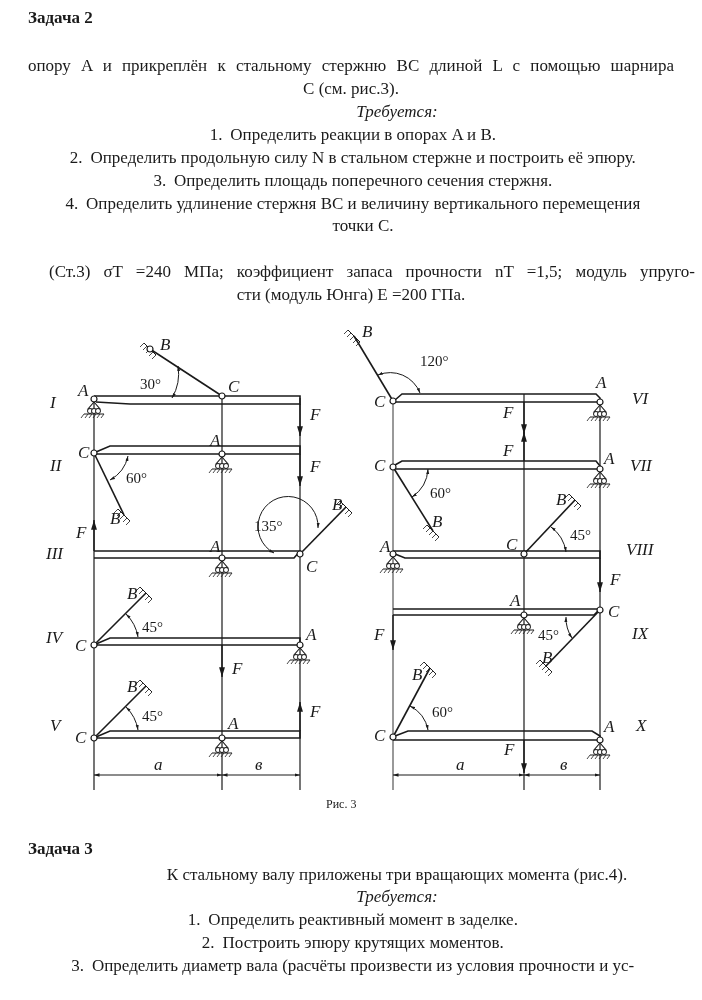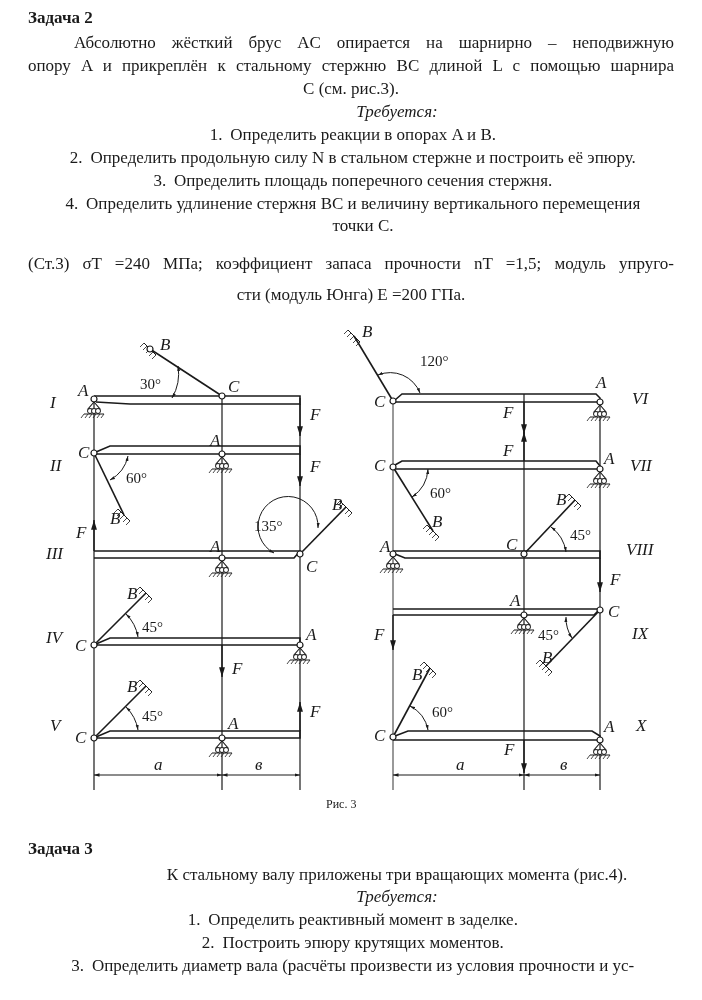--- a/index.html
+++ b/index.html
@@ -16,21 +16,20 @@
   svg .lbl { font-family: "Liberation Serif", serif; font-style: italic; font-size: 17px; fill: #1a1a1a; }
   svg .ang { font-family: "Liberation Serif", serif; font-size: 15px; fill: #1a1a1a; }
   svg .rom { font-family: "Liberation Serif", serif; font-style: italic; font-size: 17px; fill: #1a1a1a; }
 </style>
 </head>
 <body>
 
 <div class="page">
 
   <div class="heading" style="top:8px;">Задача 2</div>
-  <div class="line indent justify" style="top:32px;">Абсолютно жёсткий брус AC опирается на шарнирно – неподвижную</div>
   <div class="line justify" style="top:55px;">опору A и прикреплён к стальному стержню BC длиной L с помощью шарнира</div>
   <div class="line" style="top:78px;">C (см. рис.3).</div>
   <div class="line ital" style="top:101px; left:74px;">Требуется:</div>
 
   <div class="line" style="top:124px;">
     <span class="li-num">1.</span>
     <span>Определить реакции в опорах A и B.</span>
   </div>
   <div class="line" style="top:147px;">
     <span class="li-num">2.</span>
@@ -39,21 +38,21 @@
   <div class="line" style="top:170px;">
     <span class="li-num">3.</span>
     <span>Определить площадь поперечного сечения стержня.</span>
   </div>
   <div class="line" style="top:193px;">
     <span class="li-num">4.</span>
     <span>Определить удлинение стержня BC и величину вертикального перемещения</span>
   </div>
   <div class="line" style="top:215px; left:40px;">точки C.</div>
 
-  <div class="line justify" style="top:253px;">(Ст.3) σT =240 МПа; коэффициент запаса прочности nT =1,5; модуль упруго-</div>
+  <div class="line justify" style="top:261px;margin-left:21px;">(Ст.3) σT =240 МПа; коэффициент запаса прочности nT =1,5; модуль упруго-</div>
   <div class="line" style="top:284px;font-family:Liberation Serif, serif;">сти (модуль Юнга) E =200 ГПа.</div>
 
   <svg style="position:absolute; left:0; top:315px;" width="702" height="480" viewBox="0 315 702 480">
     <defs>
       <marker id="ah" viewBox="0 0 10 10" refX="10" refY="5" markerWidth="7" markerHeight="7" orient="auto-start-reverse">
         <path d="M0,2 L10,5 L0,8 z" fill="#1a1a1a"></path>
       </marker>
       <marker id="ahs" viewBox="0 0 10 10" refX="10" refY="5" markerWidth="5" markerHeight="5" orient="auto-start-reverse">
         <path d="M0,2 L10,5 L0,8 z" fill="#1a1a1a"></path>
       </marker>

